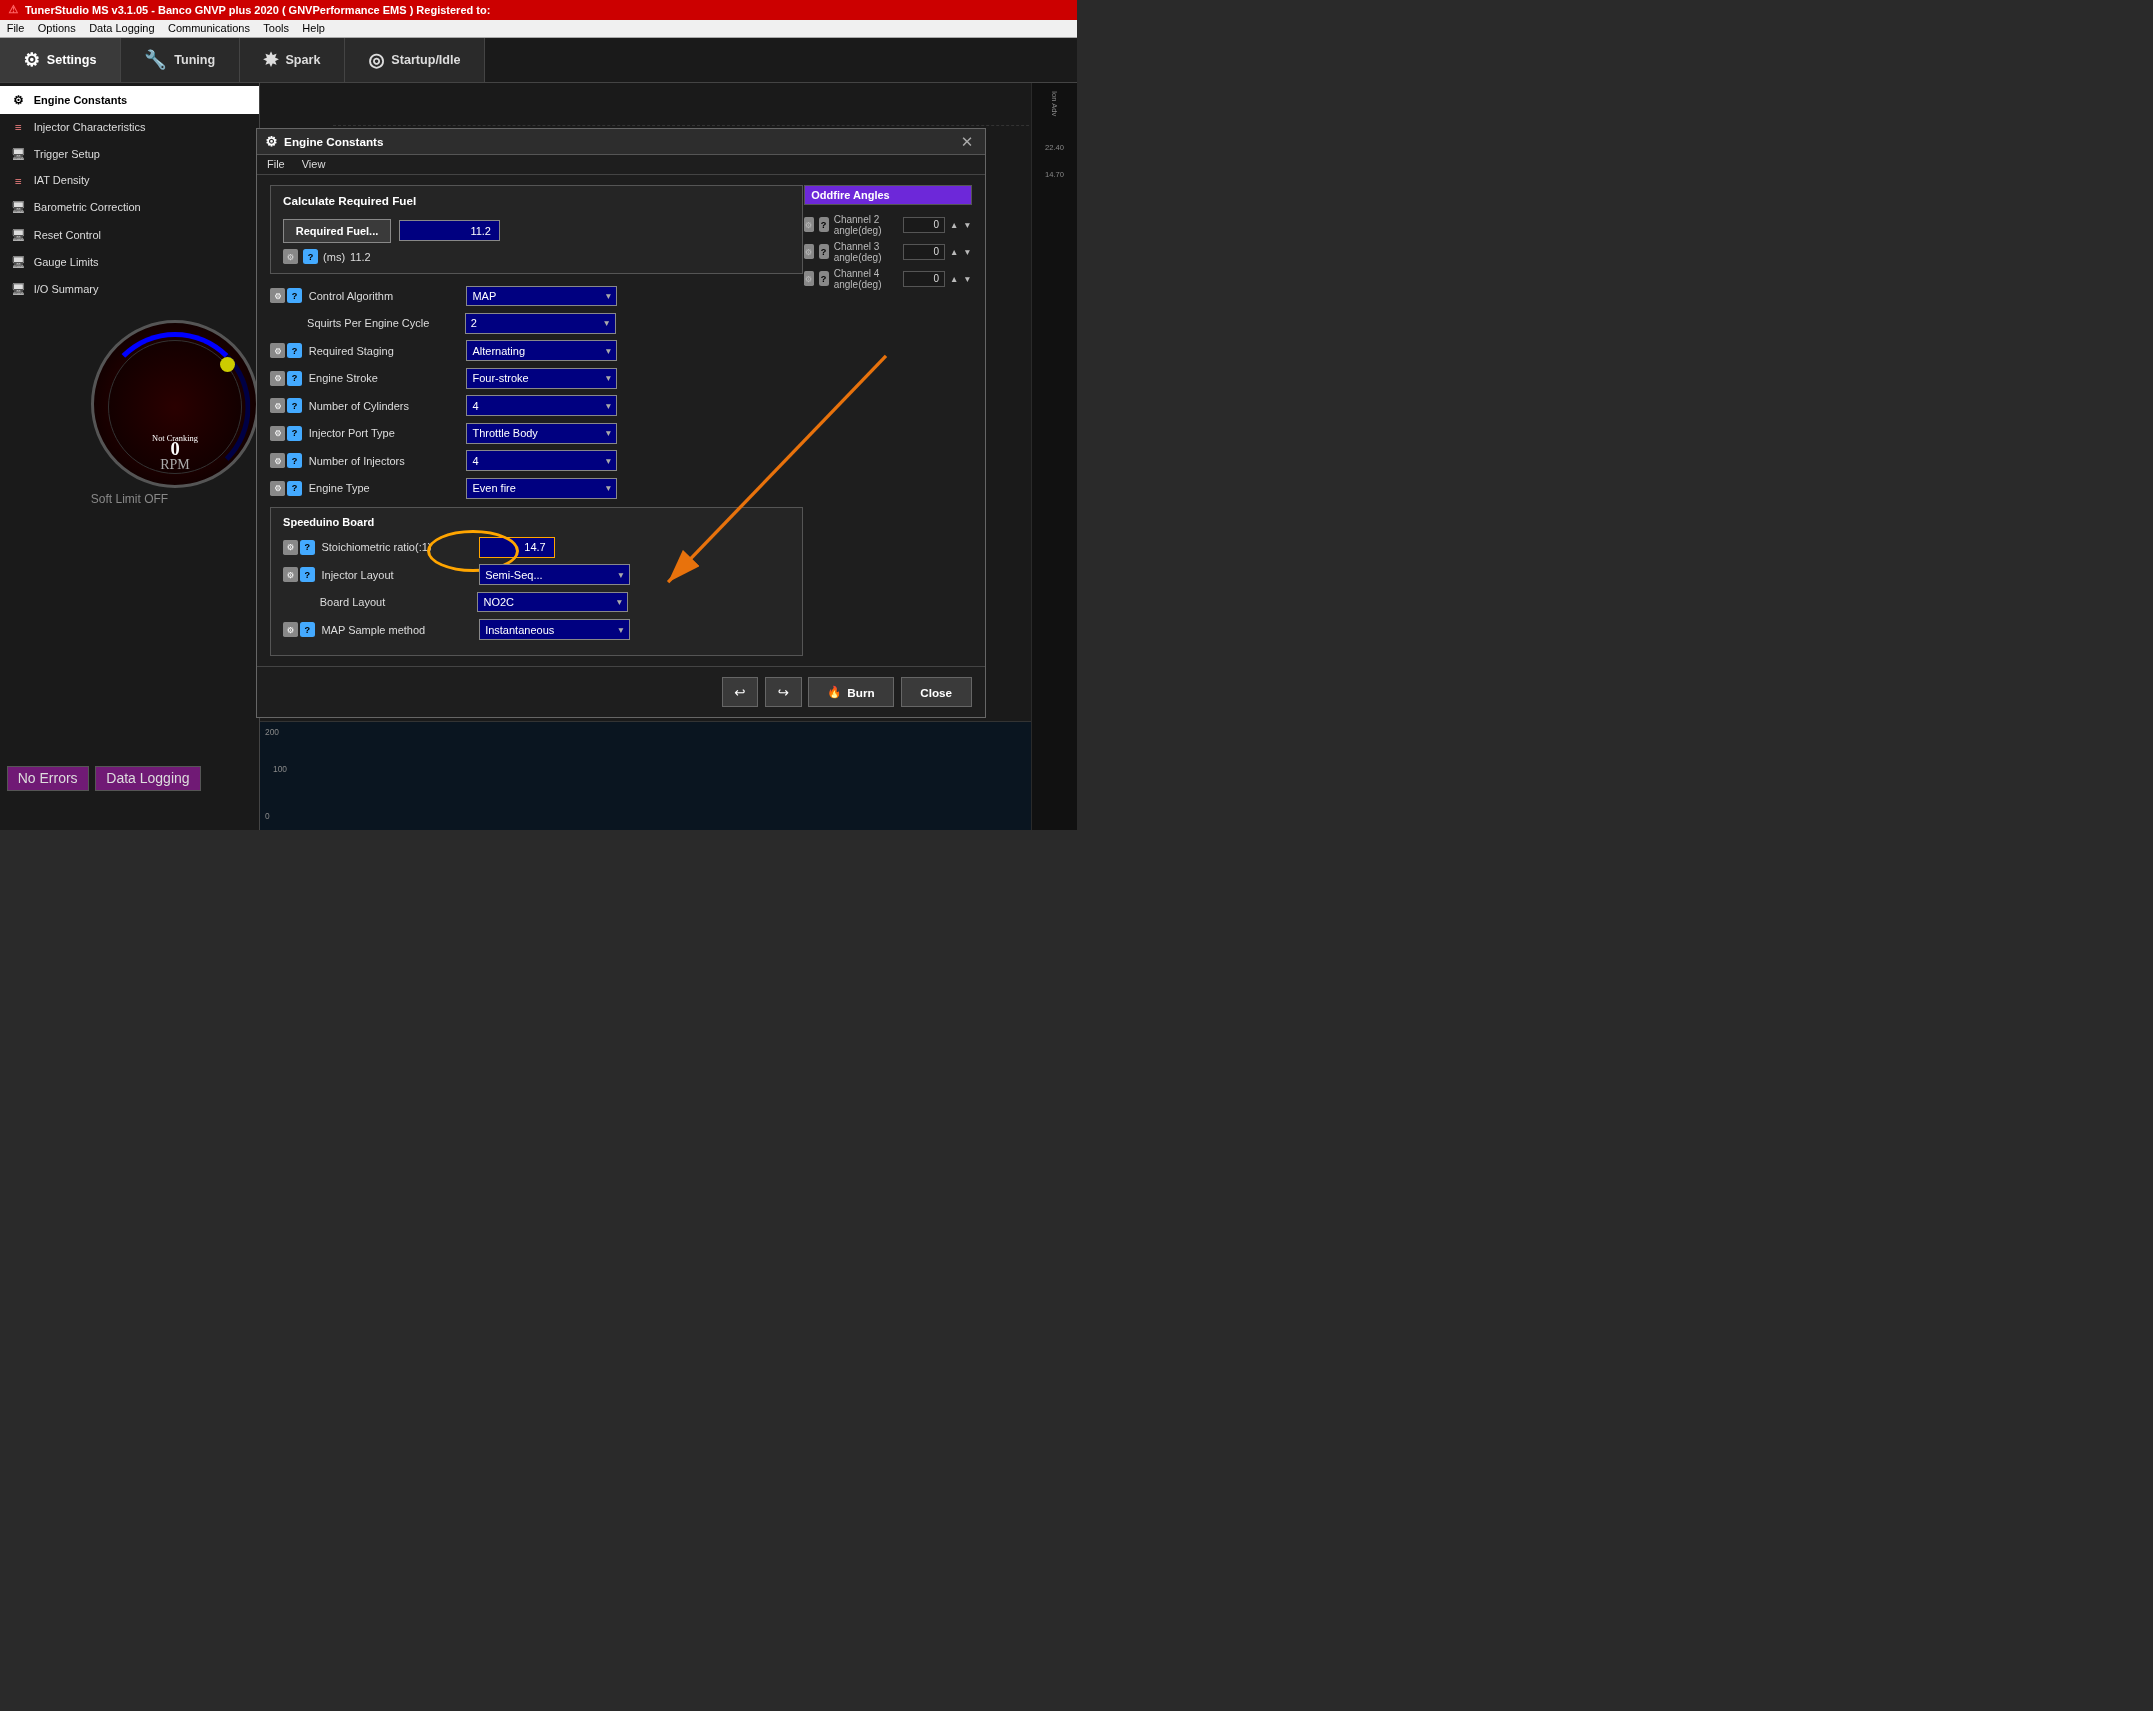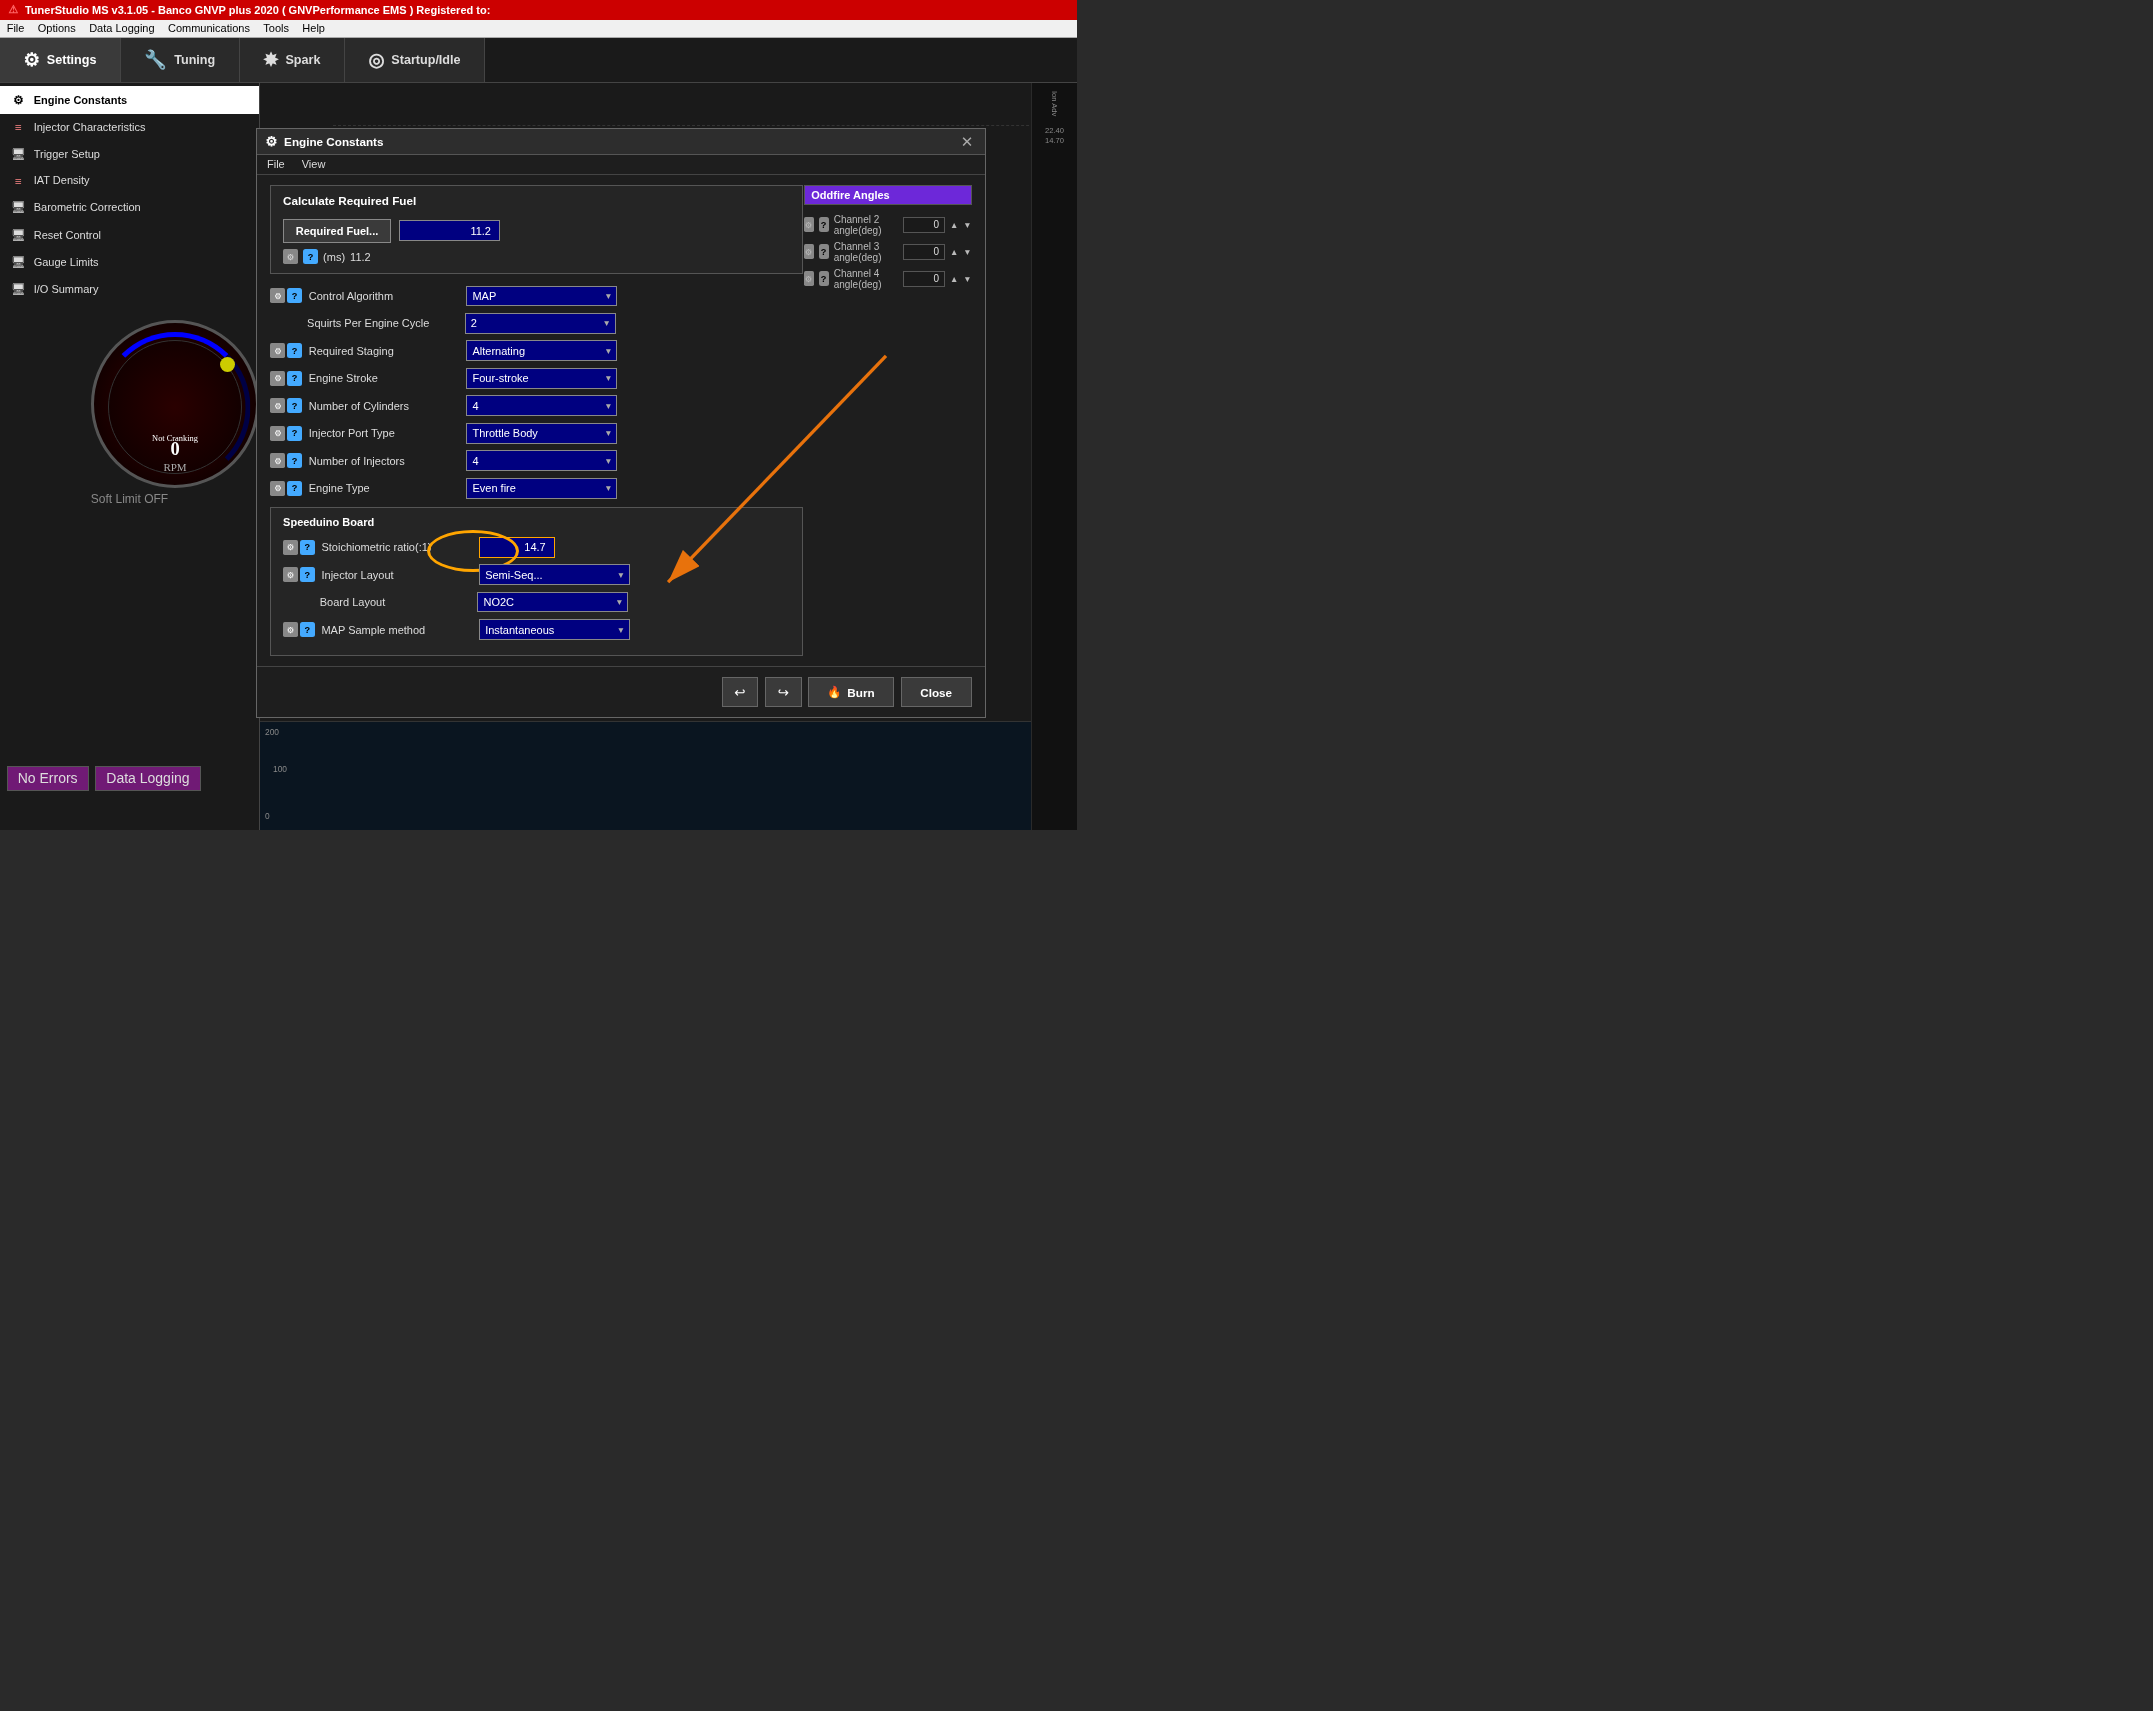--- a/index.html
+++ b/index.html
@@ -446,42 +446,42 @@
 
     <div style="position:relative; margin-top: 17px; display:flex; justify-content:flex-end;font-family:Liberation Serif, serif;">
       <div style="width:168px;height:168px;border-radius:50%;background:radial-gradient(circle, #3a0000 0%, #1a0000 60%, #000 100%);border:3.4px solid #555;position:relative;display:flex;flex-direction:column;align-items:center;justify-content:center;">
         <div style="position:absolute;top:17px;left:50%;transform:translateX(-50%);width:134px;height:134px;border-radius:50%;background:radial-gradient(circle, #2a0000 0%, #0a0000 100%);border:1.7px solid #333;"></div>
 
         <div style="position:absolute;top:8.4px;left:50%;transform:translateX(-50%);width:151px;height:151px;border-radius:50%;border:5px solid transparent;border-top:5px solid #00f;border-right:5px solid #004;"></div>
 
         <div style="position:absolute;top:34px;right:21px;width:15px;height:15px;border-radius:50%;background:#cc0;z-index:2;"></div>
         <div style="position:absolute;bottom:42px;color:#fff;font-size:8.4px;text-align:center;">Not Cranking</div>
         <div style="position:absolute;bottom:25px;color:#fff;font-size:18.5px;font-weight:bold;text-align:center;">0</div>
-        <div style="position:absolute;bottom:11.7px;color:#aaa;font-size:11px;text-align:center;">RPM</div>
+        <div style="position:absolute;bottom:11.7px;color:#aaa;font-size:14px;text-align:center;">RPM</div>
       </div>
     </div>
     <div style="display:flex;justify-content:center;margin-top:3.4px;font-size:12px;color:#888;">Soft Limit OFF</div>
 
     <div style="position:absolute;bottom:34px;left:0;width:260px;">
       <div style="display:flex;gap:6.7px;padding:5px 6.7px;">
         <button class="status-btn">No Errors</button>
         <button class="status-btn">Data Logging</button>
       </div>
     </div>
   </div>
 
   <div id="bg-content">
 
     <div style="position:absolute;top:8.4px;right:8.4px;color:#666;font-size:9.2px;">9000</div>
     <div style="position:absolute;top:42px;right:8.4px;color:#666;font-size:9.2px;border-top:0.8px dashed #333;width:90%;">
       <span>4500</span>
     </div>
     <div style="position:absolute;top:76px;right:8.4px;color:#666;font-size:9.2px;">0</div>
 
-    <div style="position:absolute;right:0;top:0;width:46px;height:100%;background:#111;border-left:1.7px solid #2a2a2a;display:flex;flex-direction:column;align-items:center;padding-top:8.4px;gap:1px;">
+    <div style="position:absolute;right:0;top:0;width:46px;height:100%;background:#111;border-left:1.7px solid #2a2a2a;display:flex;flex-direction:column;align-items:center;padding-top:8.4px;gap:18px;">
       <div style="color:#888;font-size:7.6px;writing-mode:vertical-rl;">Ion Adv</div>
       <div style="margin-top:8.4px;color:#888;font-size:7.6px;">22.40</div>
       <div style="color:#888;font-size:7.6px;">14.70</div>
     </div>
 
     <div style="position:absolute;bottom:0;left:0;right:46px;height:109px;background:#0a1520;border-top:0.8px solid #333;">
       <div style="position:absolute;top:5px;left:5px;color:#888;font-size:8.4px;">200</div>
       <div style="position:absolute;top:42px;left:13px;color:#888;font-size:8.4px;">100</div>
       <div style="position:absolute;bottom:8.4px;left:5px;color:#888;font-size:8.4px;">0</div>
     </div>

